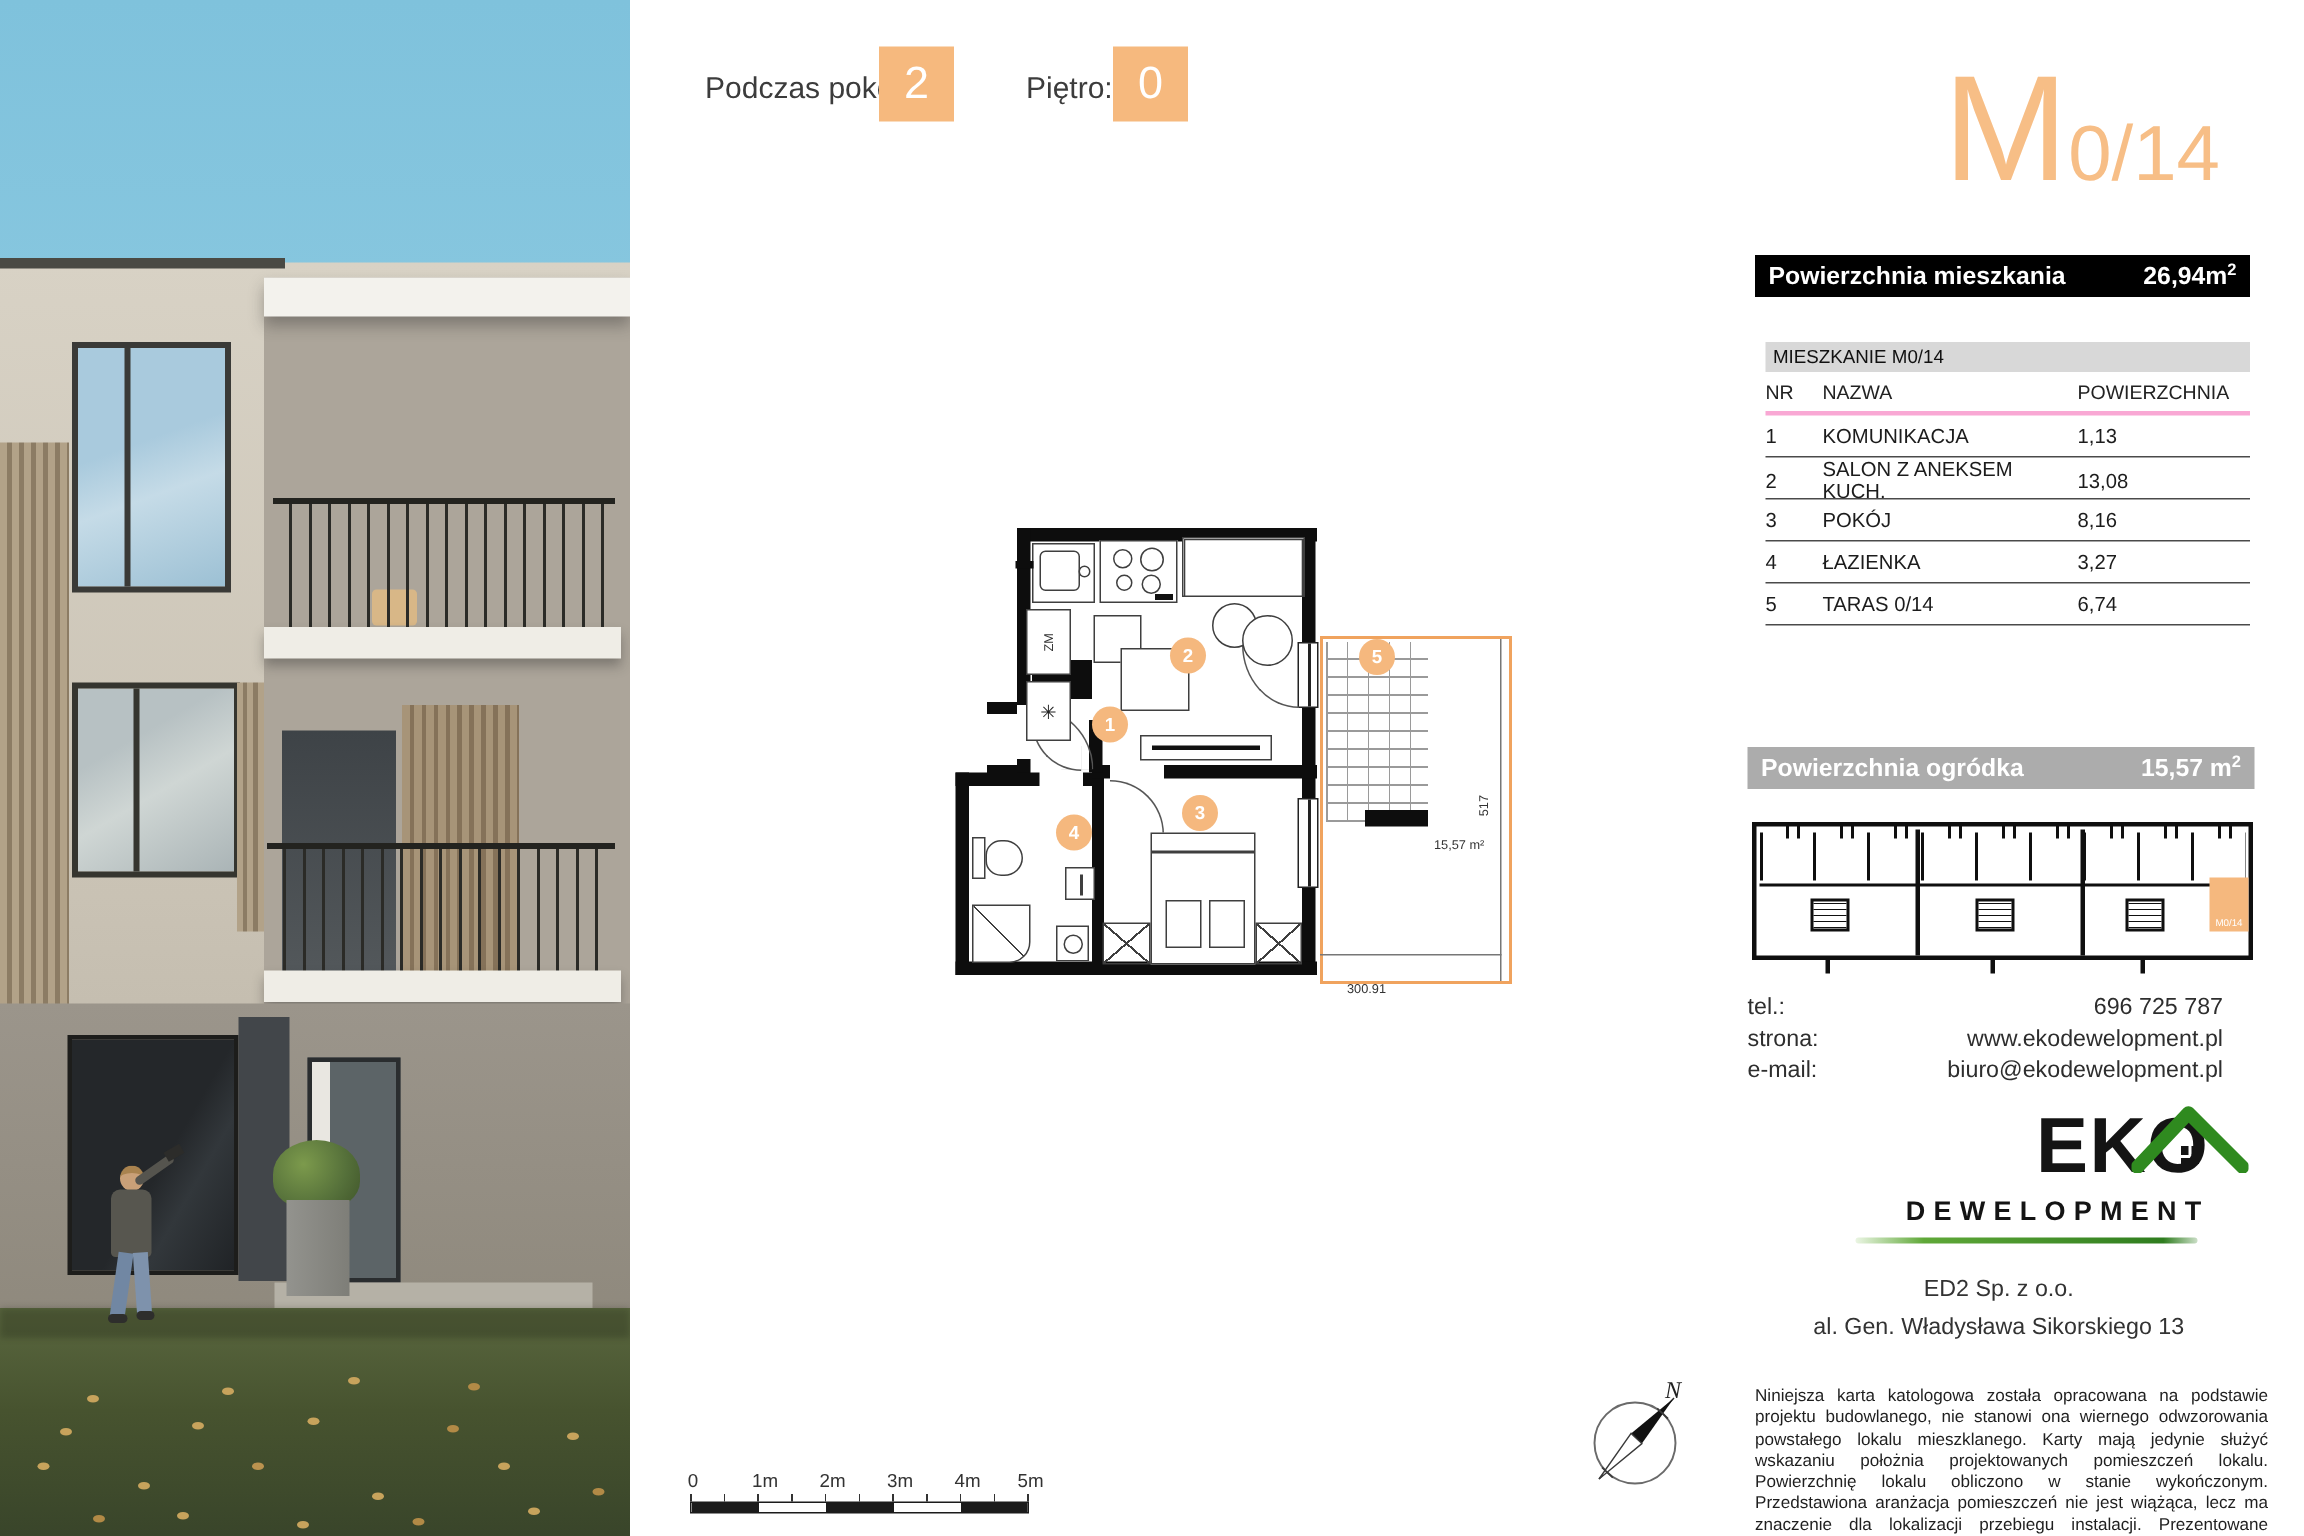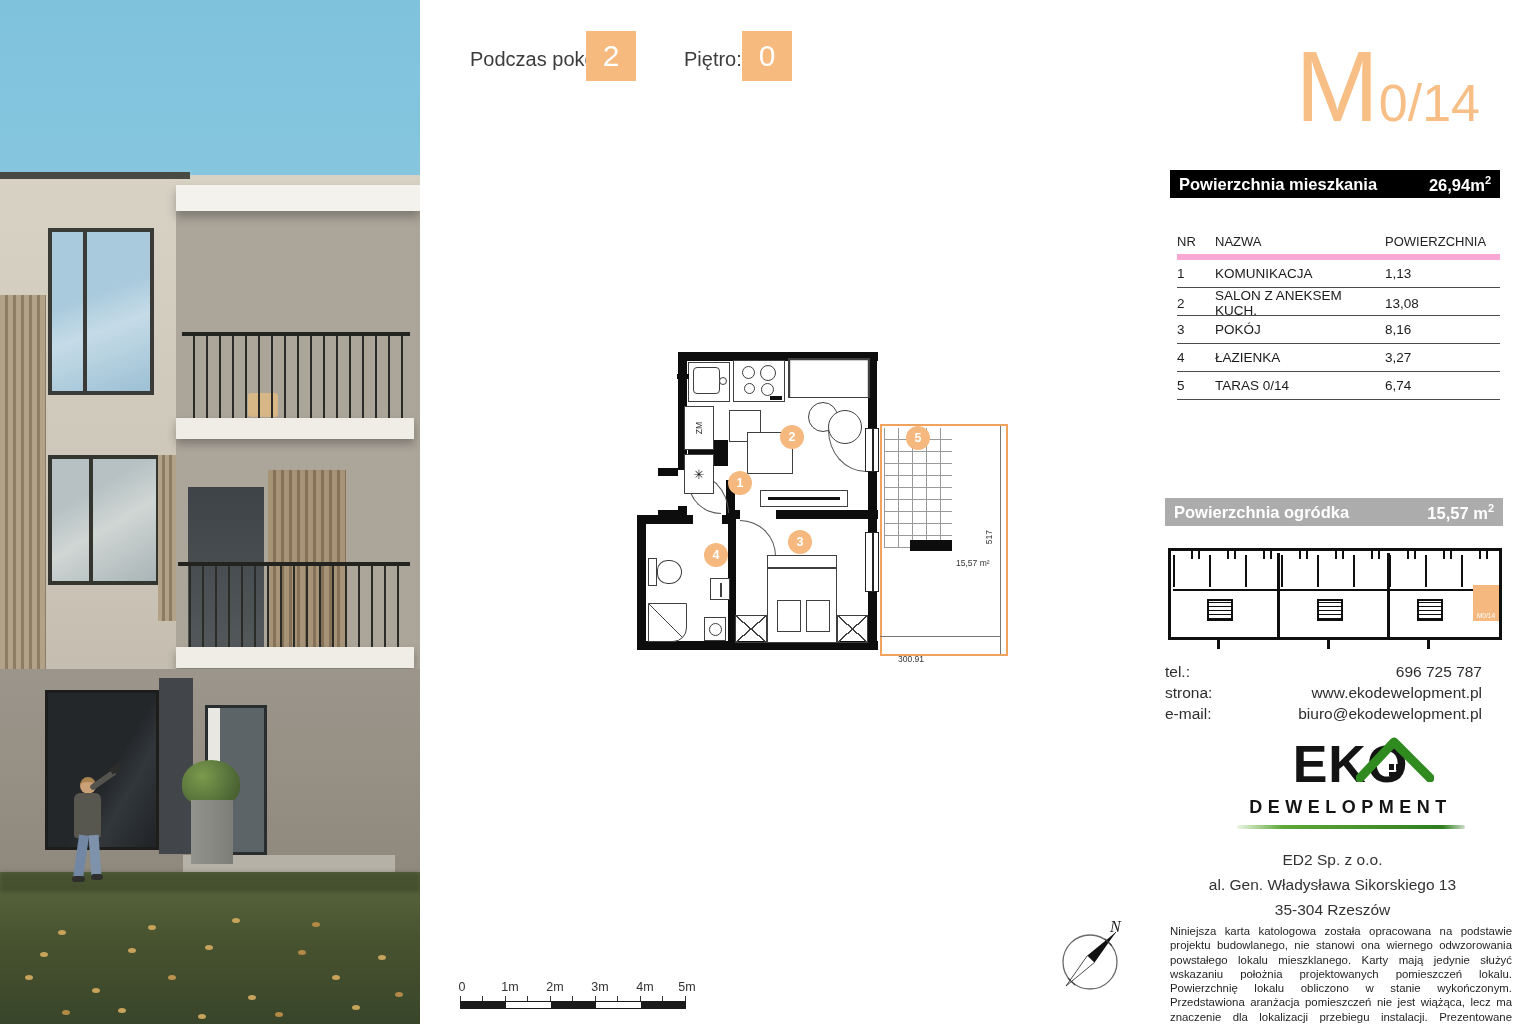--- a/index.html
+++ b/index.html
@@ -16,21 +16,21 @@
   .unit-title .big{font-size:100px;}
   .unit-title .rest{font-size:52px;}
   
   .bar{display:flex;justify-content:space-between;align-items:center;color:#fff;
        font-weight:bold;font-size:16.5px;padding:0 9px;box-sizing:border-box;}
   
   .tbl{position:absolute;left:1177px;top:228px;width:323px;font-size:13.5px;}
   .tbl .ttl{background:#D8D8D8;height:20px;line-height:20px;padding-left:5px;font-size:12.5px;color:#111;}
   .trow{display:grid;grid-template-columns:38px 170px auto;align-items:center;height:27px;
         border-bottom:1px solid #4a4a4a;}
-  .thead{height:26px;border-bottom:6px solid #f9a8d4;color:#222;font-size:13px;}
+  .thead{height:26px;border-bottom:3px solid #f9a8d4;color:#222;font-size:13px;}
   
   .crow{display:flex;justify-content:space-between;font-size:15.5px;color:#2e2e2e;height:21px;}
   
   .logo-main{font-size:52px;font-weight:800;letter-spacing:1px;color:#141414;line-height:1;position:relative;display:inline-block;}
   .logo-sub{font-size:18px;font-weight:700;letter-spacing:5.5px;color:#141414;margin-top:7px;}
   .logo-line{height:4px;width:228px;margin:7px auto 0;border-radius:2px;
              background:linear-gradient(90deg,rgba(120,190,70,.15),#5fa838 20%,#2f7d1f 90%,rgba(47,125,31,.25));}
   .addr{font-size:15.5px;color:#333;text-align:center;line-height:1.6;}
   .disc{font-size:11.4px;line-height:1.25;text-align:justify;color:#1f1f1f;}
   
@@ -114,20 +114,21 @@
   <div class="a unit-title" style="left:1100px;top:40px;width:380px;">
     <span class="big">M</span><span class="rest">0/14</span>
   </div>
 
   <div class="a bar" style="left:1170px;top:170px;width:330px;height:28px;background:#000;">
     <span>Powierzchnia mieszkania</span>
     <span><span>26,94m</span><sup style="font-size:11px;">2</sup></span>
   </div>
 
   <div class="tbl">
+    <div class="ttl">MIESZKANIE M0/14</div>
     <div class="trow thead">
       <span>NR</span>
       <span>NAZWA</span>
       <span>POWIERZCHNIA</span>
     </div>
     <div class="trow">
       <span>1</span>
       <span>KOMUNIKACJA</span>
       <span>1,13</span>
     </div>
@@ -183,38 +184,37 @@
     <div class="crow">
       <span>strona:</span>
       <span>www.ekodewelopment.pl</span>
     </div>
     <div class="crow">
       <span>e-mail:</span>
       <span>biuro@ekodewelopment.pl</span>
     </div>
   </div>
 
-  <div class="a" style="left:1228px;top:738px;width:245px;text-align:center;">
+  <div class="a" style="left:1228px;top:738px;width:245px;text-align:right;">
     <div class="logo-main">
       <span>EKO</span>
       <svg width="78" height="52" style="position:absolute;right:-26px;top:-8px;" viewBox="0 0 78 52">
         <polyline points="4,48 38,12 74,48" fill="none" stroke="#2f8a1f" stroke-width="9" stroke-linecap="round" stroke-linejoin="round"></polyline>
         <rect x="33" y="34" width="5" height="6" fill="#141414"></rect>
         <rect x="40" y="34" width="5" height="6" fill="#141414"></rect>
         <rect x="33" y="42" width="12" height="4" fill="#141414"></rect>
       </svg>
     </div>
     <div class="logo-sub">DEWELOPMENT</div>
     <div class="logo-line"></div>
   </div>
 
   <div class="a addr" style="left:1165px;top:848px;width:335px;">
     <div>ED2 Sp. z o.o.</div>
     <div>al. Gen. Władysława Sikorskiego 13</div>
-    <div>35-304 Rzeszów</div>
   </div>
 
   <div class="a disc" style="left:1170px;top:924px;width:342px;">Niniejsza karta katologowa została opracowana na podstawie projektu budowlanego, nie stanowi ona wiernego odwzorowania powstałego lokalu mieszklanego. Karty mają jedynie służyć wskazaniu położnia projektowanych pomieszczeń lokalu. Powierzchnię lokalu obliczono w stanie wykończonym. Przedstawiona aranżacja pomieszczeń nie jest wiążąca, lecz ma znaczenie dla lokalizacji przebiegu instalacji. Prezentowane wizualizacje służą wyłącznie do celów prezentacyjnych i nie stanowią oferty w rozumieniu kodeksu cywilnego. Podczas realizacji niektóre elementy mogą ulec zmianie. Do powierzchni działki została wliczona powierzchnia tarasu.</div>
 
   <svg class="a" style="left:1054px;top:918px;" width="78" height="82" viewBox="0 0 78 82">
     <circle cx="36" cy="44" r="27" fill="none" stroke="#6a6a6a" stroke-width="1.3"></circle>
     <line x1="12" y1="68" x2="62" y2="14" stroke="#3a3a3a" stroke-width="1"></line>
     <polygon points="62,14 33.4,37.6 40.6,44.4" fill="#111"></polygon>
     <polygon points="12,68 40.6,44.4 33.4,37.6" fill="#fff" stroke="#3a3a3a" stroke-width="0.9"></polygon>
     <line x1="50.8" y1="20.9" x2="58" y2="27.7" stroke="#3a3a3a" stroke-width="1.2"></line>

